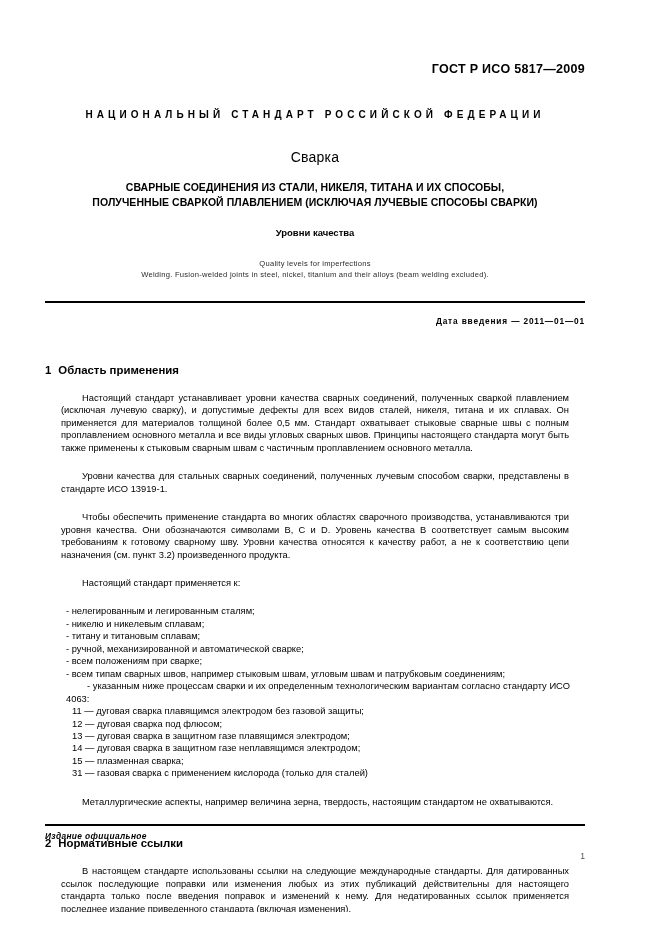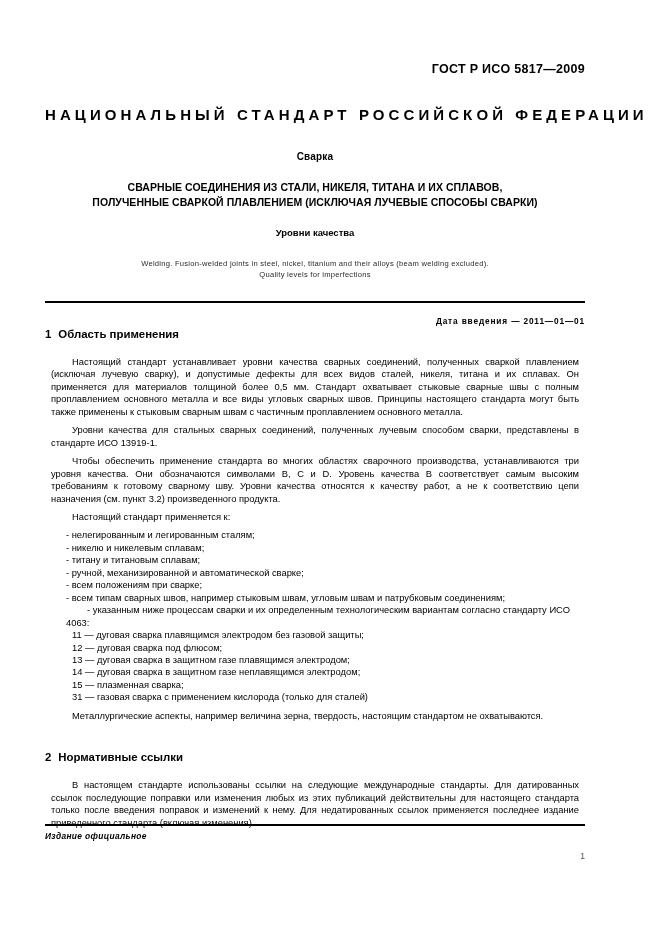--- a/index.html
+++ b/index.html
@@ -33,36 +33,36 @@
   .doc-number {
     text-align: right;
     font-size: 12.5px;
     font-weight: bold;
     letter-spacing: 0.3px;
     margin-top: 62px;
     line-height: 14px;
   }
   .nat-standard {
     text-align: center;
-    font-size: 15px;
+    font-size: 10px;
     font-weight: bold;
     letter-spacing: 4.1px;
     margin-top: 32px;
     white-space: nowrap;
     line-height: 13px;
   }
 
   
   .title-block {
     margin-top: 30px;
     text-align: center;
   }
   .title-kind {
-    font-size: 10px;
-    font-weight: bold;
+    font-size: 14px;
+    font-weight: normal;
     letter-spacing: 0.2px;
     line-height: 12px;
   }
   .title-main {
     margin-top: 17px;
     font-size: 10.5px;
     font-weight: bold;
     line-height: 15px;
     letter-spacing: 0.05px;
   }
@@ -100,27 +100,27 @@
     line-height: 11px;
   }
 
   
   .section-heading {
     font-size: 11.4px;
     font-weight: bold;
     line-height: 14px;
   }
   .section-heading .num { margin-right: 7px; }
-  .sec1-heading { }
+  .sec1-heading { margin-top: 36px; }
   .sec2-heading { margin-top: 28px; }
 
   p.body {
     font-size: 9.35px;
     line-height: 12.45px;
-    margin: 6px;
+    margin: 16px;
     text-align: justify;
     text-justify: inter-word;
     letter-spacing: -0.02px;
   }
   p.first-para { margin-top: 15px; }
   p.indent { text-indent: 21px; }
   p.sec2-para { margin-top: 15px; }
 
   ul.dash-list, ul.num-list {
     list-style: none;
@@ -180,27 +180,27 @@
 
   <div class="content">
 
     <div class="doc-number">ГОСТ Р ИСО 5817—2009</div>
 
     <div class="nat-standard">НАЦИОНАЛЬНЫЙ СТАНДАРТ РОССИЙСКОЙ ФЕДЕРАЦИИ</div>
 
     <div class="title-block">
       <div class="title-kind">Сварка</div>
       <div class="title-main">
-        <div>СВАРНЫЕ СОЕДИНЕНИЯ ИЗ СТАЛИ, НИКЕЛЯ, ТИТАНА И ИХ СПЛАВОВ,</div>
+        <div>СВАРНЫЕ СОЕДИНЕНИЯ ИЗ СТАЛИ, НИКЕЛЯ, ТИТАНА И ИХ СПОСОБЫ,</div>
         <div>ПОЛУЧЕННЫЕ СВАРКОЙ ПЛАВЛЕНИЕМ (ИСКЛЮЧАЯ ЛУЧЕВЫЕ СПОСОБЫ СВАРКИ)</div>
       </div>
       <div class="title-sub">Уровни качества</div>
       <div class="title-en">
+        <div>Quality levels for imperfections</div>
         <div>Welding. Fusion-welded joints in steel, nickel, titanium and their alloys (beam welding excluded).</div>
-        <div>Quality levels for imperfections</div>
       </div>
     </div>
 
     <hr class="rule rule-top">
 
     <div class="date-line">Дата введения — 2011—01—01</div>
 
     <div class="section-heading sec1-heading">
       <span class="num">1</span><span>Область применения</span>
     </div>

